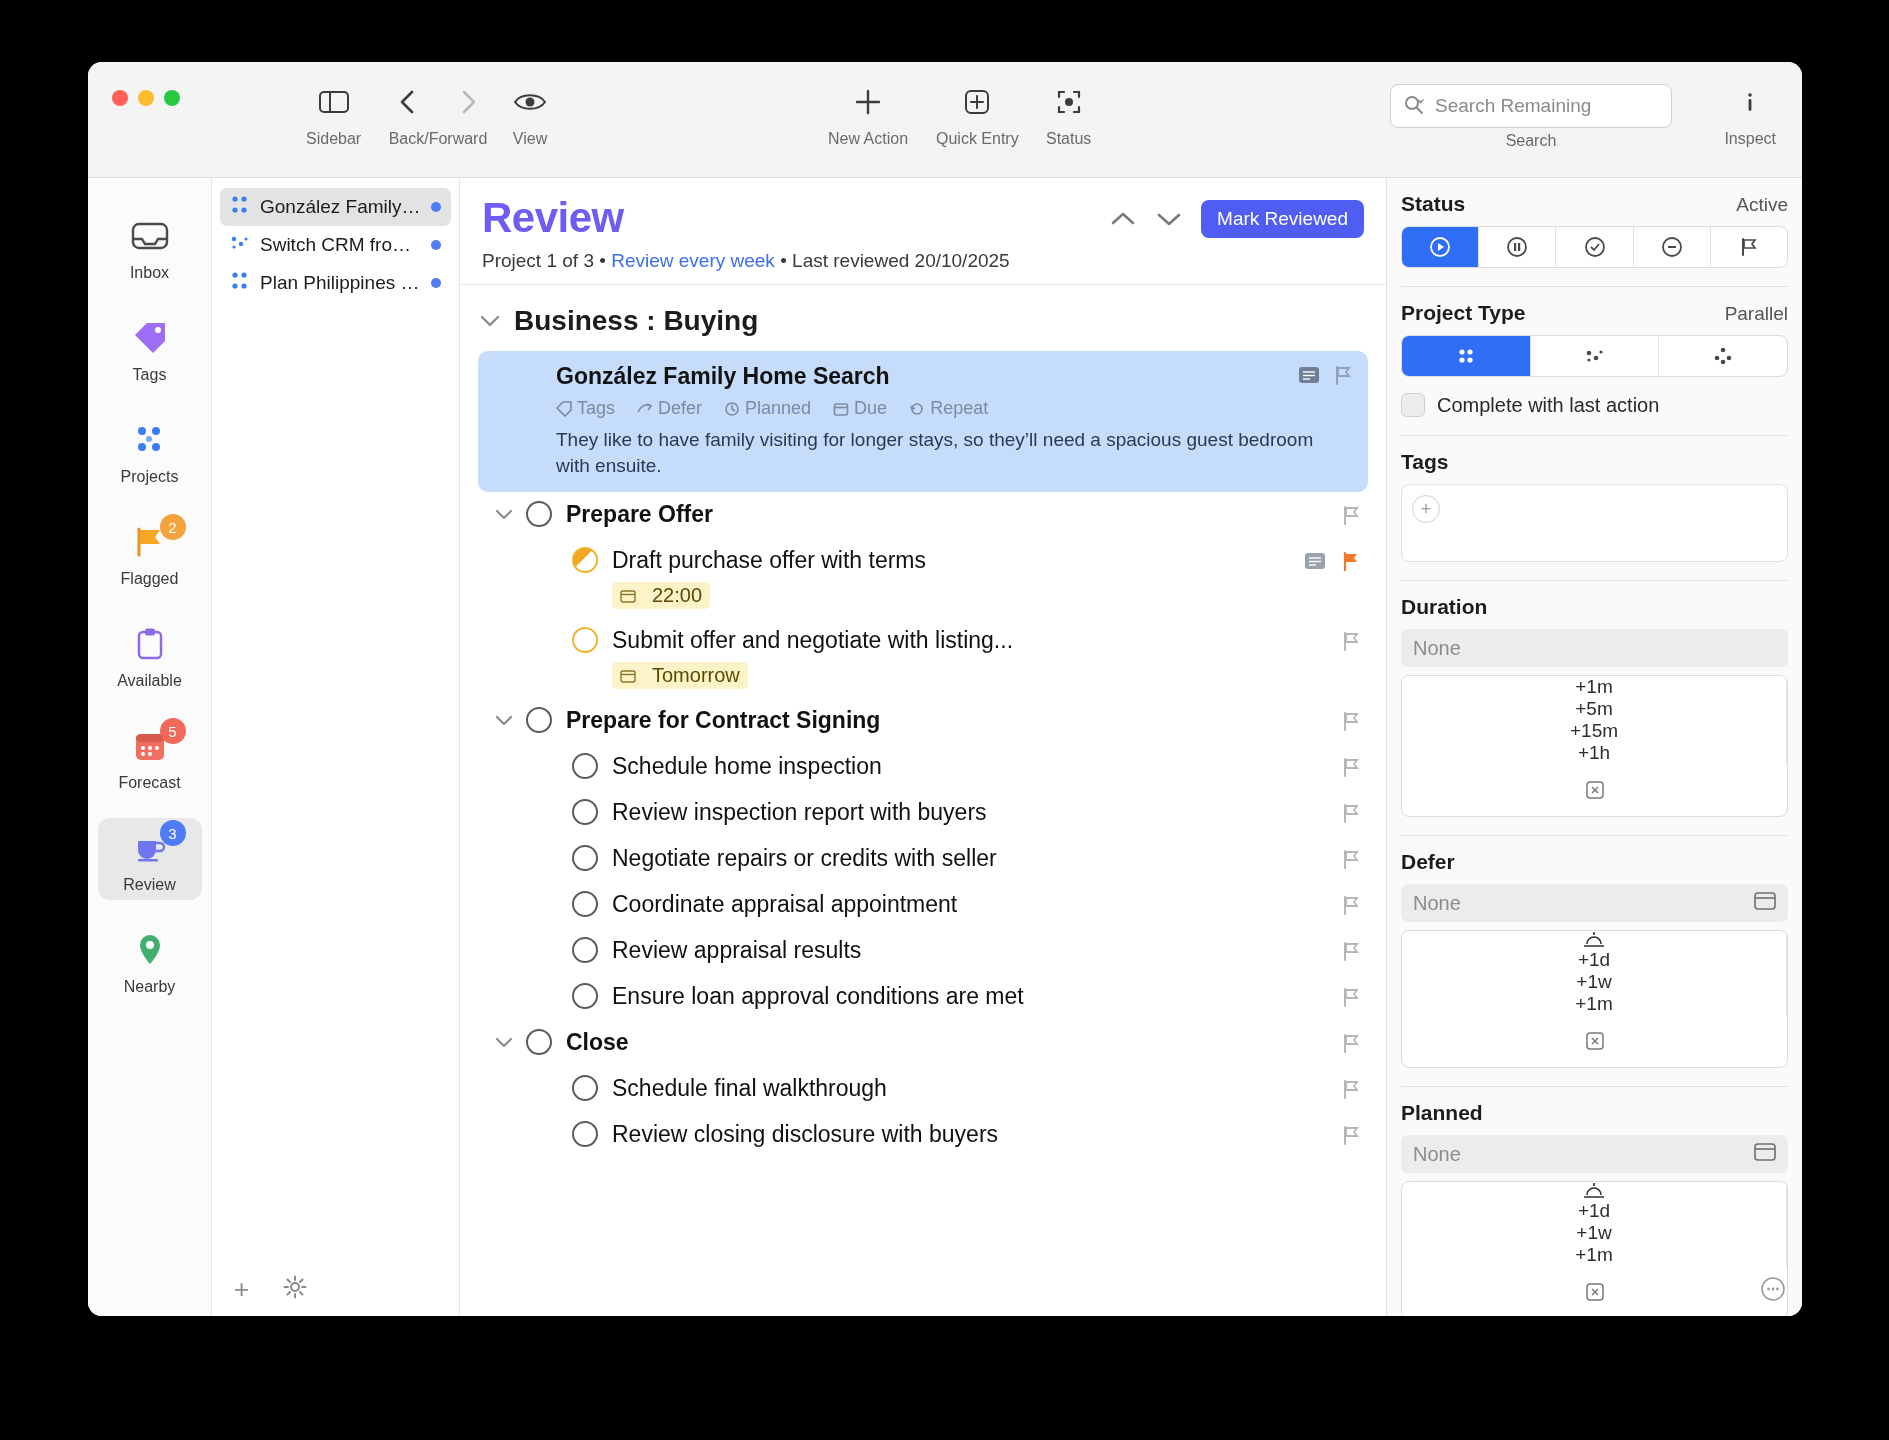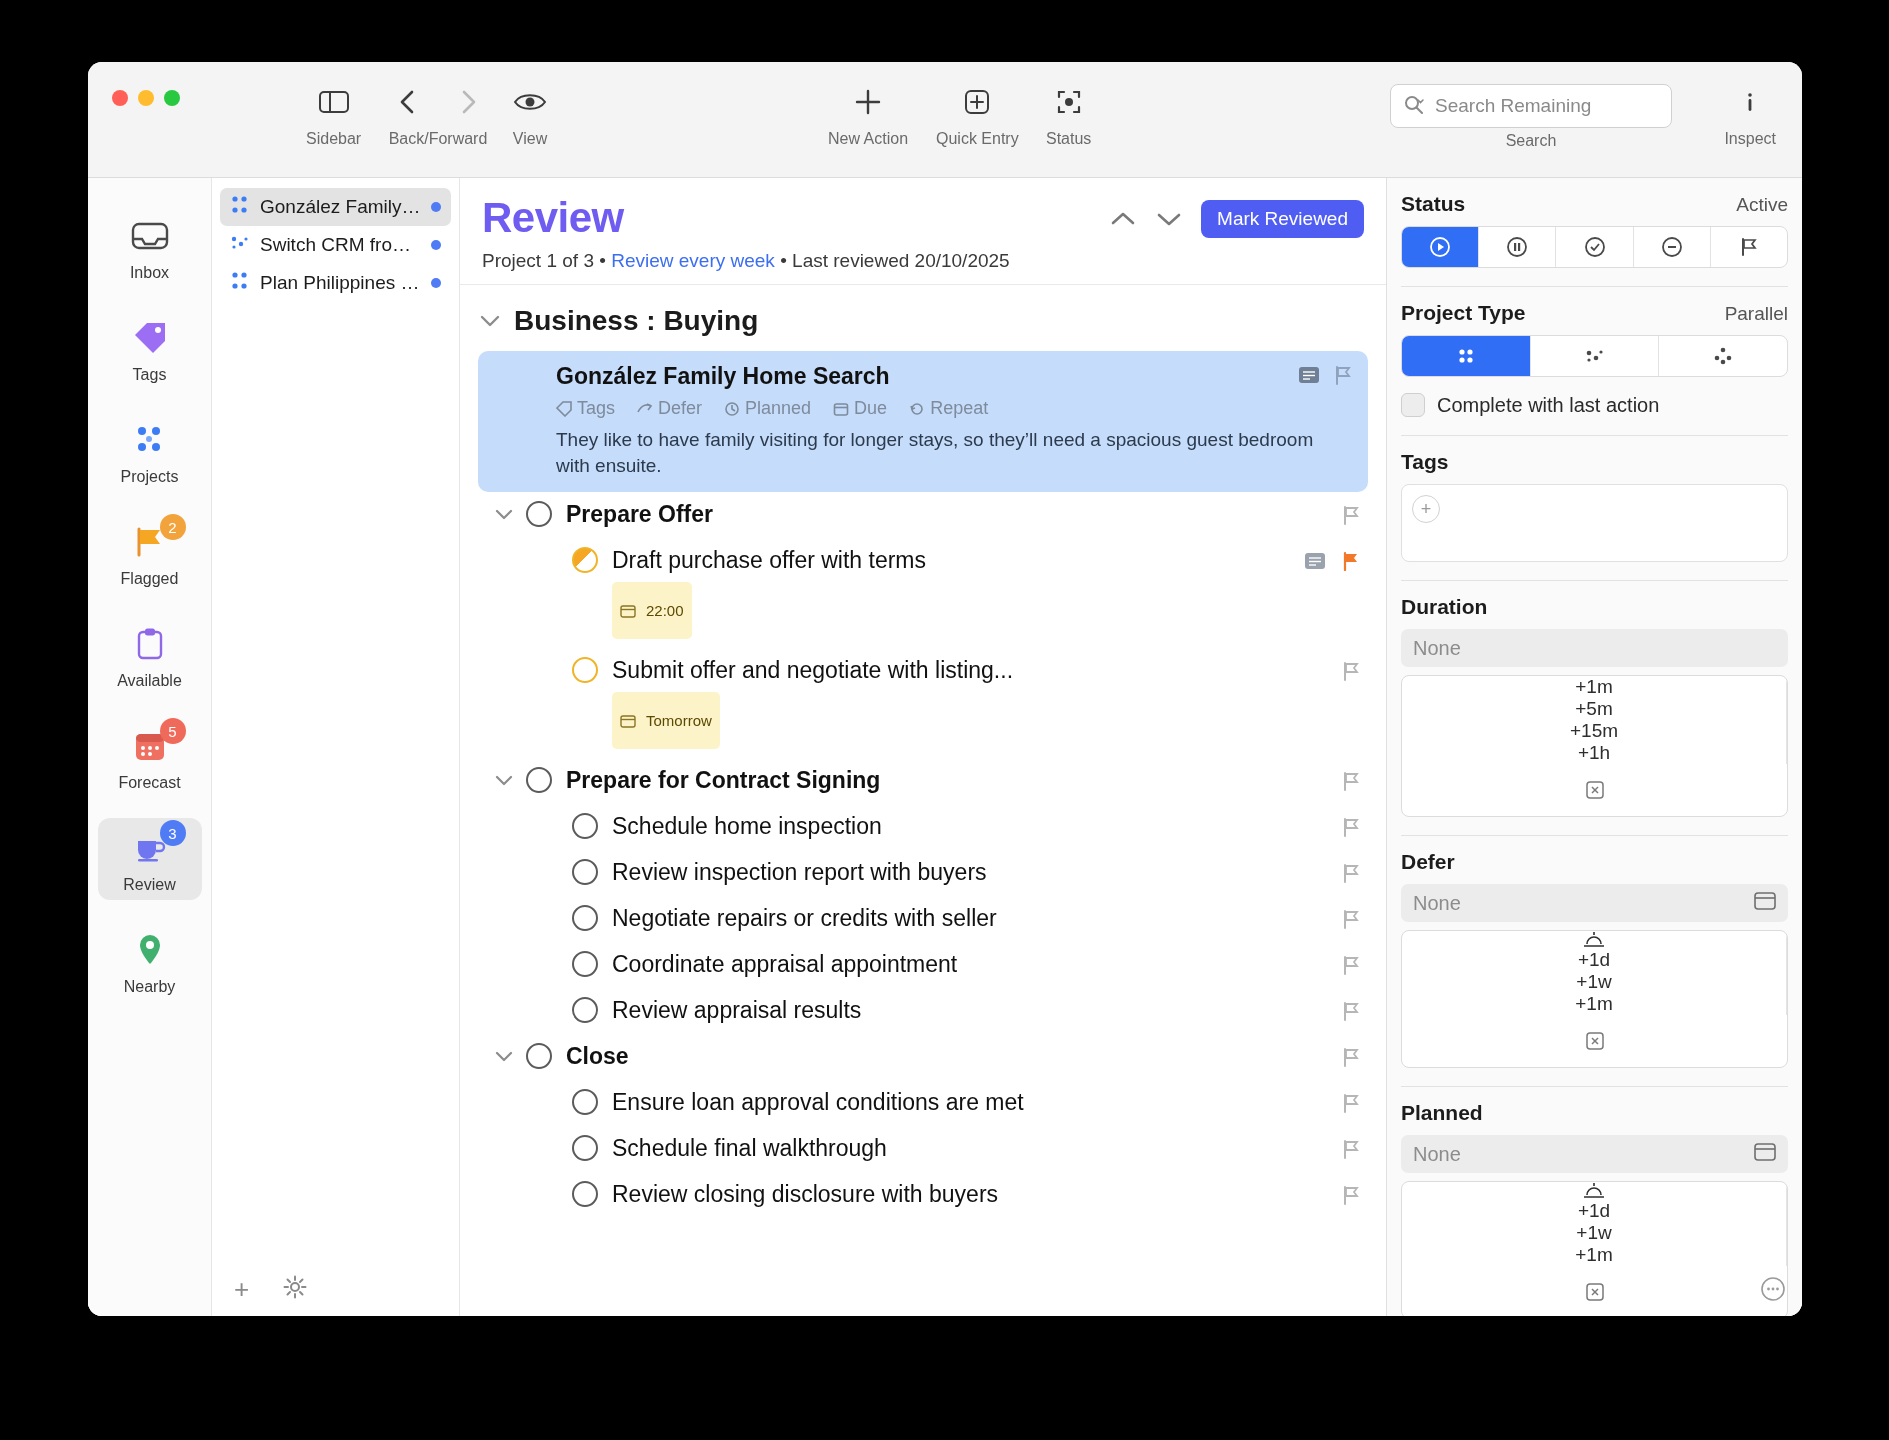--- a/index.html
+++ b/index.html
@@ -212,24 +212,24 @@
   .circle { width: 26px; height: 26px; border-radius: 50%; border: 2.5px solid #5b5b5b; flex: 0 0 auto; }
   .circle.yellow { border-color: #f0b429; }
   .circle.yellow-part {
     border-color: #f0b429;
     background: linear-gradient(135deg, #f5a623 0 45%, transparent 45% 100%);
   }
   .row-body { flex: 1; min-width: 0; padding-left: 14px; }
   .row-title { font-size: 23px; color: #111; }
   .row-title.bold { font-weight: bold; }
   .chip {
-    display: inline-flex; align-items: center; gap: 10px;
+    display: inline-flex; align-items: center; gap: 16px;
     background: #fdf3c8; color: #5c4a00;
-    font-size: 15px; border-radius: 5px;
-    padding: 20px 8px; margin-top: 8px;
+    font-size: 20px; border-radius: 5px;
+    padding: 2px 8px; margin-top: 8px;
   }
   .row-icons { display: flex; align-items: center; gap: 16px; padding-top: 4px; color: #b6b6b6; }
   .flag-orange { color: #f2782a; }
 
   
   .inspector {
     width: 416px;
     background: #fafafa;
     border-left: 1px solid #e0e0e0;
     padding: 14px 14px 0;
@@ -825,46 +825,46 @@
               <div class="row-title">Review appraisal results</div>
             </div>
           <div class="row-icons">
               <span><svg width="18" height="20" viewBox="0 0 18 20">
                   <path d="M3 2 v17" stroke="currentColor" stroke-width="2" stroke-linecap="round" fill="none"></path>
                   <path d="M4 3 h11 l-3 4 3 4 H4 Z" fill="none" stroke="currentColor" stroke-width="1.8"></path>
                 </svg></span>
             </div>
         </div>
 
+        <div class="row sub">
+          <div class="lead">
+              <span class="circle"></span>
+            </div>
+          <div class="row-body">
+              <div class="row-title">Ensure loan approval conditions are met</div>
+            </div>
+          <div class="row-icons">
+              <span><svg width="18" height="20" viewBox="0 0 18 20">
+                  <path d="M3 2 v17" stroke="currentColor" stroke-width="2" stroke-linecap="round" fill="none"></path>
+                  <path d="M4 3 h11 l-3 4 3 4 H4 Z" fill="none" stroke="currentColor" stroke-width="1.8"></path>
+                </svg></span>
+            </div>
+        </div>
+
         <div class="row">
           <div class="lead">
             <span class="disc">
               <svg width="18" height="12" viewBox="0 0 18 12">
                   <polyline points="2,3 9,10 16,3" fill="none" stroke="currentColor" stroke-width="2.2" stroke-linecap="round" stroke-linejoin="round"></polyline>
                 </svg>
             </span>
             <span class="circle"></span>
           </div>
           <div class="row-body">
               <div class="row-title bold">Close</div>
-            </div>
-          <div class="row-icons">
-              <span><svg width="18" height="20" viewBox="0 0 18 20">
-                  <path d="M3 2 v17" stroke="currentColor" stroke-width="2" stroke-linecap="round" fill="none"></path>
-                  <path d="M4 3 h11 l-3 4 3 4 H4 Z" fill="none" stroke="currentColor" stroke-width="1.8"></path>
-                </svg></span>
-            </div>
-        </div>
-
-        <div class="row sub">
-          <div class="lead">
-              <span class="circle"></span>
-            </div>
-          <div class="row-body">
-              <div class="row-title">Ensure loan approval conditions are met</div>
             </div>
           <div class="row-icons">
               <span><svg width="18" height="20" viewBox="0 0 18 20">
                   <path d="M3 2 v17" stroke="currentColor" stroke-width="2" stroke-linecap="round" fill="none"></path>
                   <path d="M4 3 h11 l-3 4 3 4 H4 Z" fill="none" stroke="currentColor" stroke-width="1.8"></path>
                 </svg></span>
             </div>
         </div>
 
         <div class="row sub">

